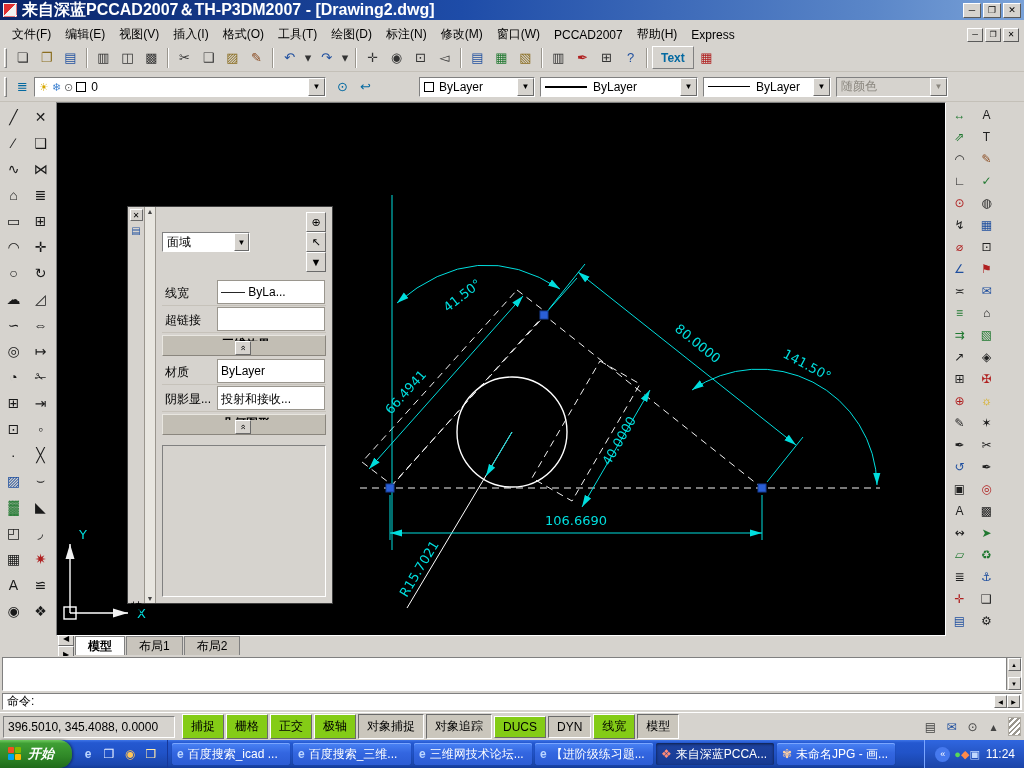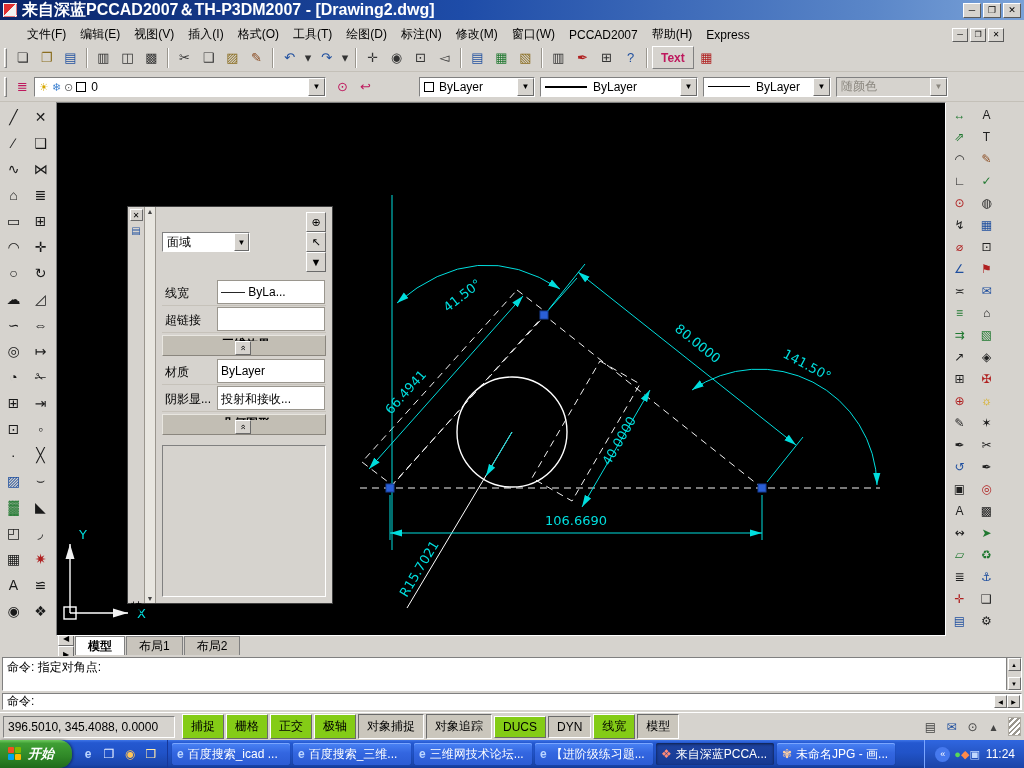--- a/index.html
+++ b/index.html
@@ -13,37 +13,37 @@
     display:flex; align-items:center; padding:0 3px; color:#fff; }
   .app-icon { width:14px; height:14px; margin-right:5px; border:1px solid #ffffff55;
     background:linear-gradient(135deg,#e03030 0 50%,#f2f2f2 50% 100%); }
   .title-text { font-weight:bold; font-size:16px; flex:1; white-space:nowrap; overflow:hidden; }
   .winbtn { width:18px; height:15px; margin-left:2px; background:#d6d3ce; color:#000;
     border:1px solid; border-color:#fff #5a5a5a #5a5a5a #fff; font-size:9px;
     display:flex; align-items:center; justify-content:center; }
 
   
   #menubar { position:absolute; top:20px; left:0; right:0; height:30px; background:#d6d3ce;
-    border-bottom:1px solid #bcb8b0; display:flex; align-items:center; padding:0 20px; }
+    border-bottom:1px solid #bcb8b0; display:flex; align-items:center; padding:0 5px; }
   .menu-items { display:flex; align-items:center; }
   .menu-item { padding:4px 7px; white-space:nowrap; }
   .flexspace { flex:1; }
   .mdibtn { width:16px; height:14px; margin-left:2px; background:#d6d3ce;
     border:1px solid; border-color:#fff #5a5a5a #5a5a5a #fff; font-size:8px;
     display:flex; align-items:center; justify-content:center; }
 
   
   .toolbar { position:absolute; left:0; right:0; display:flex; align-items:center;
     padding:2px 2px; border-bottom:1px solid #c4c0b8; background:#d6d3ce; }
   #tb1 { top:44px; height:28px; }
   #tb2 { top:72px; height:30px; }
   .handle { width:3px; height:20px; border:1px solid; border-color:#fff #808080 #808080 #fff; margin:0 4px 0 2px; }
   .tb-items { display:flex; align-items:center; gap:1px; }
   .tbtn { width:23px; height:23px; display:inline-flex; align-items:center; justify-content:center;
-    font-size:13px; color:#be185d; background:#d6d3ce; border:1px solid #d6d3ce; }
+    font-size:13px; color:#0369a1; background:#d6d3ce; border:1px solid #d6d3ce; }
   .tbtn .lbl { font-size:12px; font-weight:bold; }
   .tbtn.narrow { width:12px; }
   .tbtn.wide { width:auto; padding:0 8px; border:1px solid; border-color:#fff #808080 #808080 #fff; }
   .tbtn.sep { width:2px; height:20px; border:none; border-left:1px solid #9a968e; border-right:1px solid #fff; margin:0 3px; }
 
   .combo { height:20px; background:#fff; border:1px solid; border-color:#808080 #fff #fff #808080;
     display:flex; align-items:center; padding-left:4px; margin-right:5px; font-size:12px; white-space:nowrap; overflow:hidden; }
   .combo .arrow { margin-left:auto; width:17px; height:18px; flex:none; background:#d6d3ce;
     border:1px solid; border-color:#fff #6a6a6a #6a6a6a #fff; display:flex; align-items:center; justify-content:center; font-size:8px; }
   .layer-combo { width:292px; } .color-combo { width:116px; } .lt-combo { width:158px; }
@@ -840,21 +840,20 @@
     </div>
   </div>
 
   <div id="cmd">
     <div class="cmd-box cmd-hist">
 
       <div class="vscroll">
         <span class="sarrow">▲</span>
         <span class="sarrow">▼</span>
       </div>
-    <div class="cmd-line">命令: 指定对角点:</div>
         <div class="cmd-line"></div>
       </div>
     <div class="cmd-box cmd-input">
       <span>命令:</span>
       <div class="hbtns">
         <span class="sarrow">◀</span>
         <span class="sarrow">▶</span>
       </div>
     </div>
   </div>

